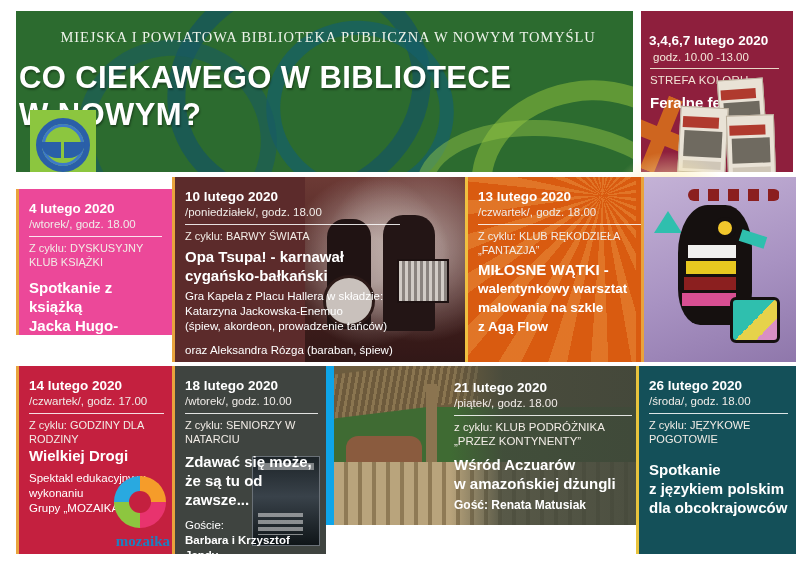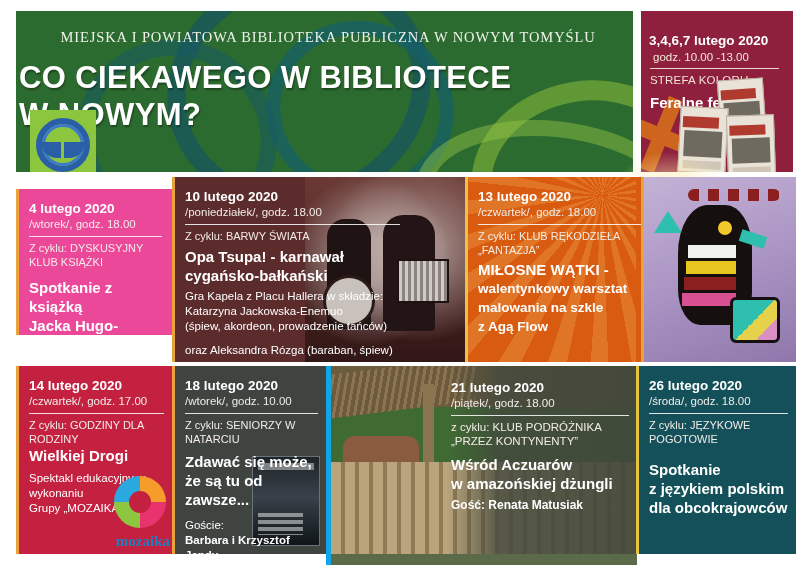--- a/index.html
+++ b/index.html
@@ -133,21 +133,21 @@
   .moz .hole{position:absolute;left:15px;top:15px;width:22px;height:22px;border-radius:50%;background:#c4203f;}
   .moz-word{position:absolute;right:2px;bottom:4px;color:#1e7fc0;font-size:15px;font-weight:bold;font-family:"Liberation Serif",serif;}
   .c-1802{left:172px;top:366px;width:151px;height:188px;background:#3f4440;border-left:3px solid #e8a33d;}
   .c-1802 .cover{
     position:absolute;right:6px;bottom:8px;width:66px;height:88px;
     background:linear-gradient(180deg,#1d2428 0%,#39424a 45%,#0f1518 100%);
     border:1px solid #6a7178;
   }
   .c-1802 .cover .ct{position:absolute;left:5px;top:6px;right:5px;height:7px;background:rgba(220,220,220,.5);}
   .c-1802 .cover .cb{position:absolute;left:5px;bottom:10px;right:16px;height:22px;background:repeating-linear-gradient(180deg,rgba(225,225,225,.55) 0 4px,rgba(0,0,0,0) 4px 7px);}
-  .c-2102{left:326px;top:366px;width:306px;height:200px;background:#5b6b4a;border-left:5px solid #0ea5e9;}
+  .c-2102{left:326px;top:366px;width:306px;height:159px;background:#5b6b4a;border-left:8px solid #0ea5e9;}
   .c-2102 .jungle{
     position:absolute;left:0;top:0;width:306px;height:188px;
     background:
       linear-gradient(180deg,#6c5c3e 0 22%,rgba(0,0,0,0) 22%),
       linear-gradient(180deg,rgba(0,0,0,0) 0 20%,#3f6b33 20% 58%,#7d6a4c 58% 100%);
   }
   .c-2102 .roof{position:absolute;left:-6px;top:0;width:150px;height:44px;background:repeating-linear-gradient(100deg,#8a7550 0 3px,#6d5a3c 3px 7px);transform:skewY(-7deg);}
   .c-2102 .post{position:absolute;left:92px;top:18px;width:11px;height:170px;background:#8b7450;}
   .c-2102 .fence{position:absolute;left:0;bottom:0;width:306px;height:92px;background:repeating-linear-gradient(90deg,#b9a47c 0 10px,#8f7a55 10px 14px);}
   .c-2102 .people{position:absolute;left:12px;top:70px;width:76px;height:54px;background:#8a5b3e;border-radius:12px;}

